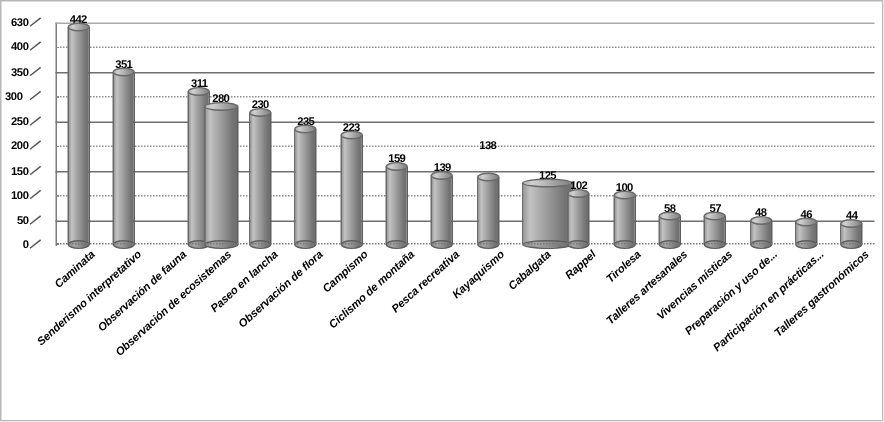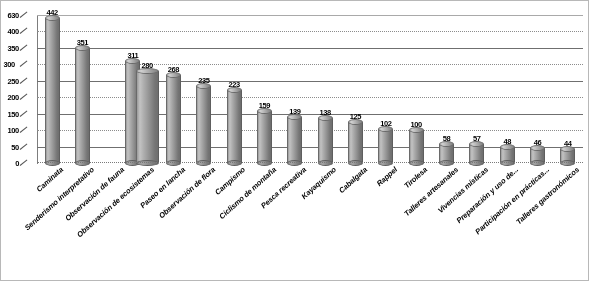--- a/index.html
+++ b/index.html
@@ -219,44 +219,44 @@
         </div>
         <div class="bar-slot" style="left: 68.3333px; width: 15px; margin-left: 20px;">
           <div class="bar-value">311</div>
           <div class="bar-cyl" style="height: 102.284px;"></div>
         </div>
         <div class="bar-slot" style="left: 98.6667px; width: 23px;">
           <div class="bar-value">280</div>
           <div class="bar-cyl" style="height: 92.0889px;"></div>
         </div>
         <div class="bar-slot" style="left: 129px; width: 15px;">
-          <div class="bar-value">268</div>
+          <div class="bar-value">230</div>
           <div class="bar-cyl" style="height: 88.1422px;"></div>
         </div>
         <div class="bar-slot" style="left: 159.333px; width: 15px;">
           <div class="bar-value">235</div>
           <div class="bar-cyl" style="height: 77.2889px;"></div>
         </div>
         <div class="bar-slot" style="left: 189.667px; width: 15px;">
           <div class="bar-value">223</div>
           <div class="bar-cyl" style="height: 73.3422px;"></div>
         </div>
         <div class="bar-slot" style="left: 220px; width: 15px;">
           <div class="bar-value">159</div>
           <div class="bar-cyl" style="height: 52.2933px;"></div>
         </div>
         <div class="bar-slot" style="left: 250.333px; width: 15px;">
           <div class="bar-value">139</div>
           <div class="bar-cyl" style="height: 45.7156px;"></div>
         </div>
-        <div class="bar-slot" style="left: 280.667px; width: 15px;">
+        <div class="bar-slot" style="left: 280.667px; width: 15px; gap: 16px;">
           <div class="bar-value">138</div>
           <div class="bar-cyl" style="height: 45.3867px;"></div>
         </div>
-        <div class="bar-slot" style="left: 311px; width: 15px;">
+        <div class="bar-slot" style="left: 311px; width: 34px;">
           <div class="bar-value">125</div>
           <div class="bar-cyl" style="height: 41.1111px;"></div>
         </div>
         <div class="bar-slot" style="left: 341.333px; width: 15px;">
           <div class="bar-value">102</div>
           <div class="bar-cyl" style="height: 33.5467px;"></div>
         </div>
         <div class="bar-slot" style="left: 371.667px; width: 15px;">
           <div class="bar-value">100</div>
           <div class="bar-cyl" style="height: 32.8889px;"></div>

